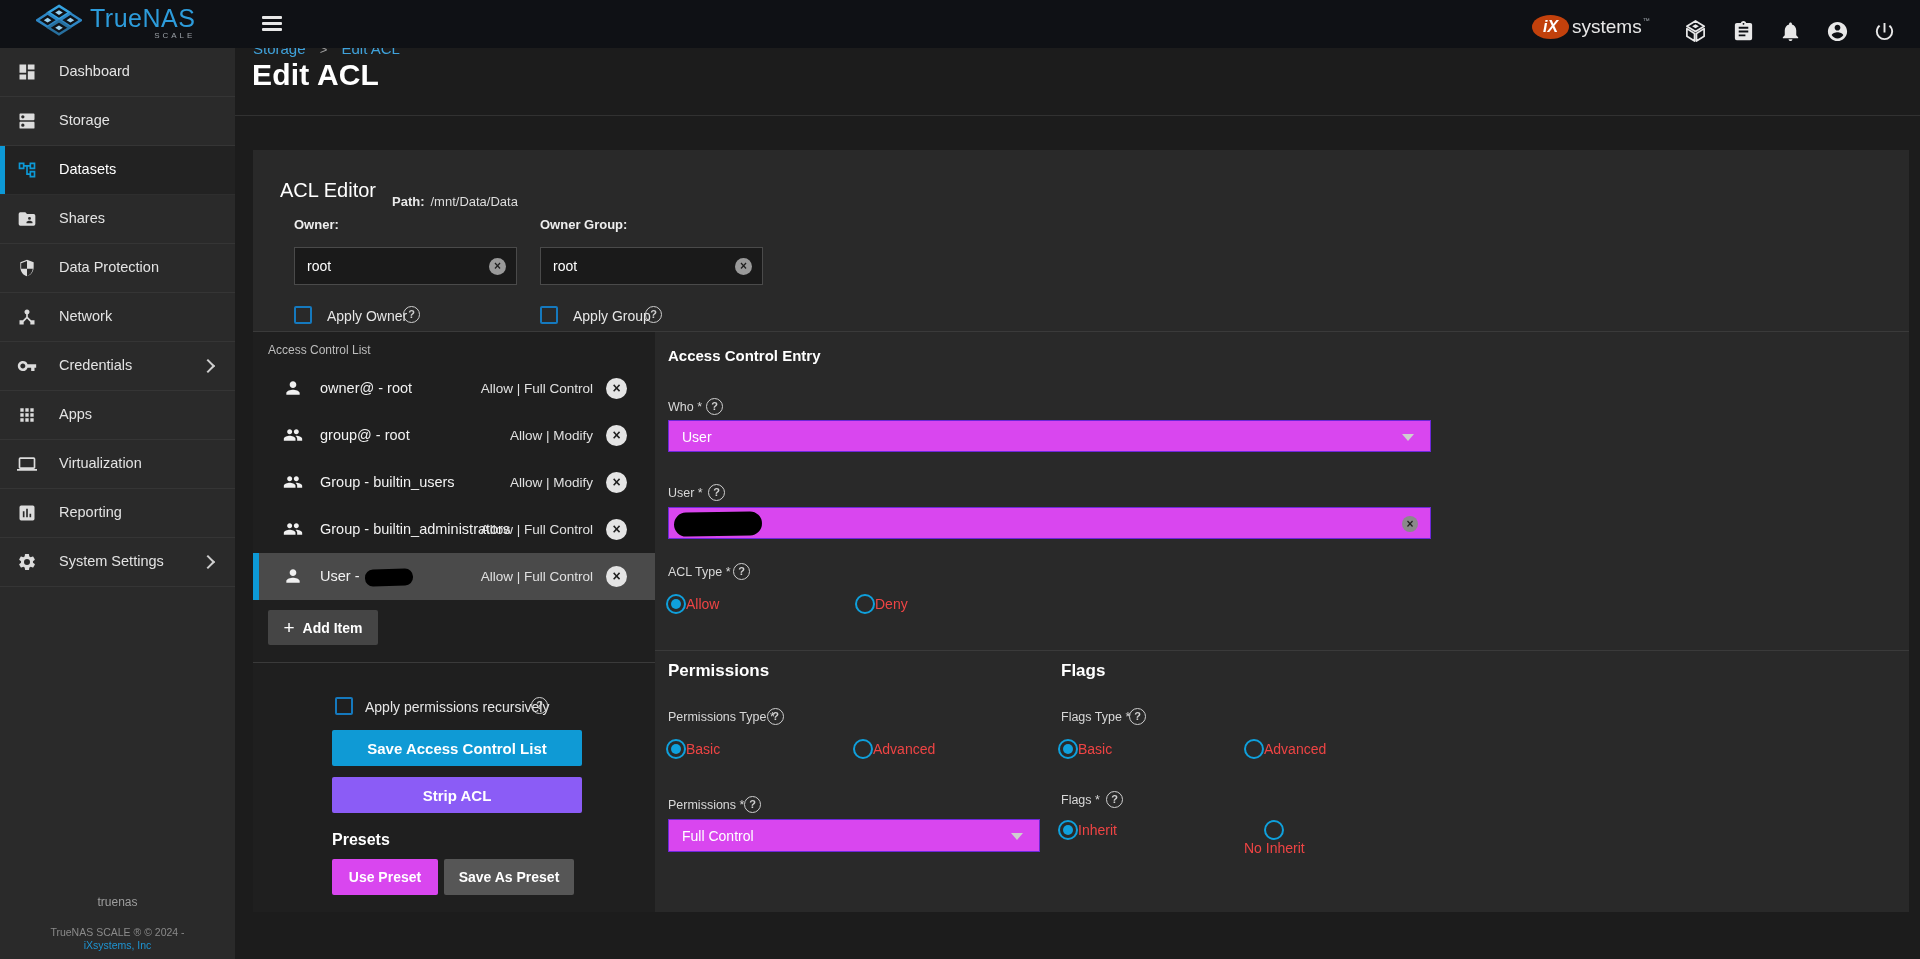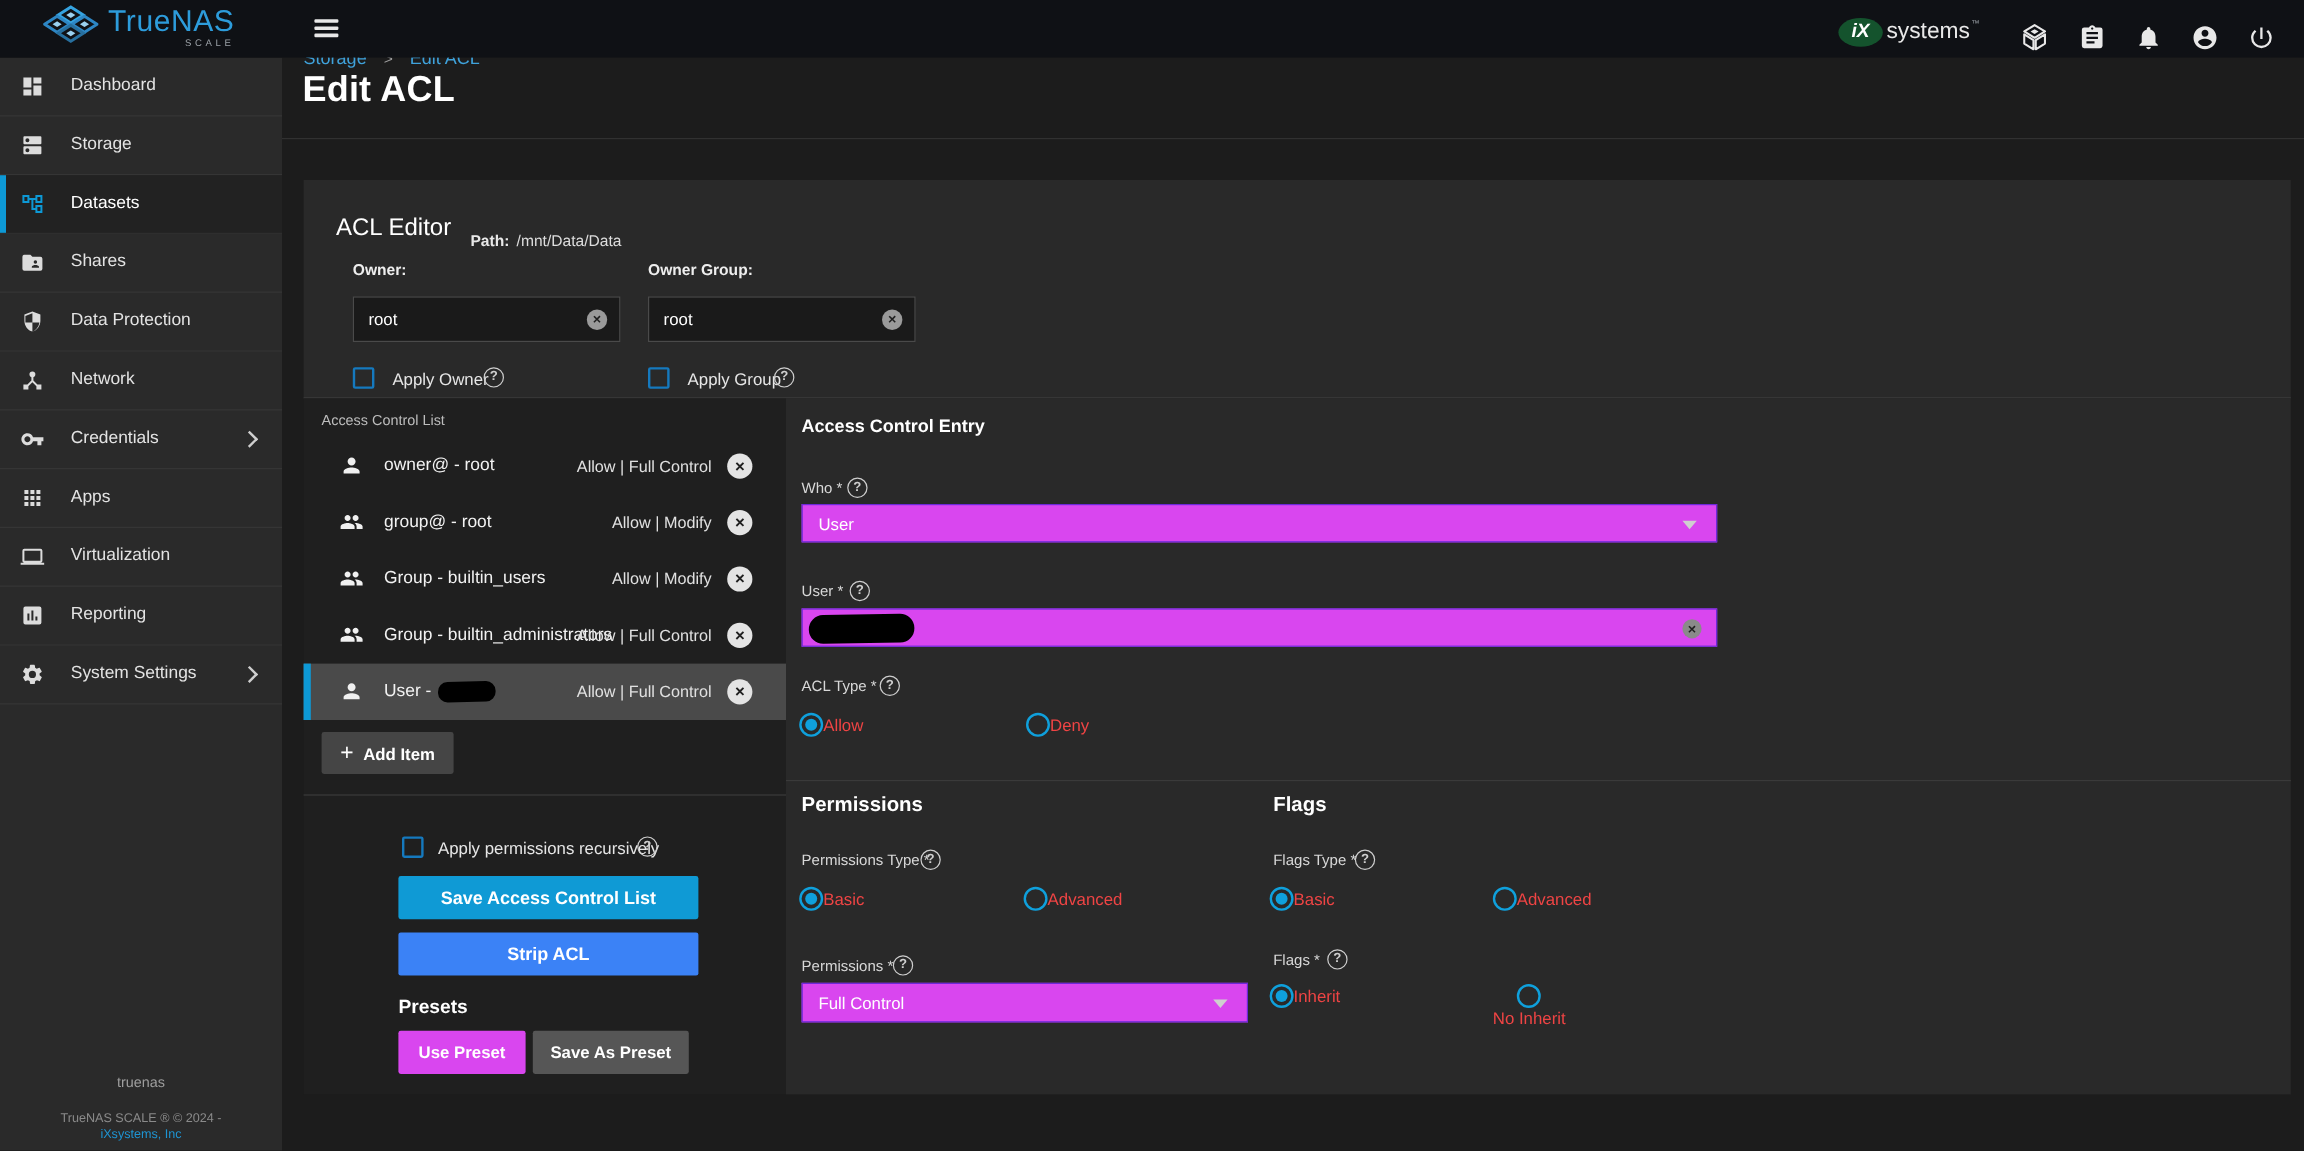--- a/index.html
+++ b/index.html
@@ -8,21 +8,21 @@
 
   
   #topbar{position:absolute;left:0;top:0;width:1920px;height:48px;background:#0f1115;z-index:20;}
   .brand{position:absolute;left:36px;top:4px;display:flex;align-items:center;cursor:pointer;}
   .brand-text{margin-left:8px;line-height:1;}
   .brand-name{font-size:25px;color:#2d9cdb;letter-spacing:.5px;}
   .brand-edition{display:block;text-align:right;font-size:8px;letter-spacing:3px;color:#9aa0a6;margin-top:1px;}
   .hamburger{position:absolute;left:262px;top:16px;width:20px;height:16px;cursor:pointer;}
   .hamburger span{display:block;width:20px;height:2.6px;background:#e8e8e8;margin-bottom:3.4px;border-radius:1px;}
   .ixlogo{position:absolute;left:1532px;top:15px;display:flex;align-items:flex-start;cursor:pointer;}
-  .ix-oval{width:37px;height:24px;background:#14532d;border-radius:50%;color:#fff;font-style:italic;font-weight:700;font-size:16px;text-align:center;line-height:23px;}
+  .ix-oval{width:37px;height:24px;background:#c2410c;border-radius:50%;color:#fff;font-style:italic;font-weight:700;font-size:16px;text-align:center;line-height:23px;}
   .ix-rest{color:#e8e8e8;font-size:19px;margin-left:3px;line-height:24px;font-weight:400;}
   .ix-tm{color:#9aa0a6;font-size:7px;margin-left:1px;margin-top:2px;}
   .topicon{position:absolute;top:18px;width:26px;height:26px;cursor:pointer;display:flex;align-items:center;justify-content:center;}
   .topicon svg{width:23px;height:23px;fill:#e8e8e8;}
 
   
   #sidebar{position:absolute;left:0;top:48px;width:235px;height:911px;background:#2a2a2a;z-index:5;}
   .nav-item{position:relative;height:48px;border-bottom:1px solid rgba(255,255,255,0.055);cursor:pointer;}
   .nav-item .nicon{position:absolute;left:17px;top:14px;width:20px;height:20px;}
   .nav-item .nicon svg{width:20px;height:20px;fill:#dcdcdc;}
@@ -69,21 +69,21 @@
   .row-name{position:absolute;left:67px;top:15px;font-size:14.5px;color:#f2f2f2;white-space:nowrap;}
   .row-perm{position:absolute;right:62px;top:16px;font-size:13.5px;color:#e0e0e0;white-space:nowrap;}
   .row-x{position:absolute;right:28px;top:13px;width:21px;height:21px;border-radius:50%;background:#e4e4e4;color:#202020;font-size:14px;font-weight:700;text-align:center;line-height:21px;cursor:pointer;}
   .redact{display:inline-block;width:48px;height:17px;background:#000;border-radius:8px;vertical-align:middle;margin-left:6px;transform:rotate(-1.5deg);}
 
   .btn{position:absolute;border:none;border-radius:2px;color:#fff;font-weight:700;cursor:pointer;font-family:"Liberation Sans",sans-serif;display:flex;align-items:center;justify-content:center;}
   #btn-add{left:268px;top:610px;width:110px;height:35px;background:#454545;font-size:14px;}
   #btn-add .plus{font-size:19px;font-weight:400;margin-right:8px;}
   #left-divider{position:absolute;left:253px;top:662px;width:402px;height:1px;background:#3a3a3a;}
   #btn-save{left:332px;top:730px;width:250px;height:36px;background:#0f9ad5;font-size:15px;}
-  #btn-strip{left:332px;top:777px;width:250px;height:36px;background:#3b82f6;font-size:15px;}
+  #btn-strip{left:332px;top:777px;width:250px;height:36px;background:#8b5cf6;font-size:15px;}
   #presets-h{position:absolute;left:332px;top:831px;font-size:16px;font-weight:700;color:#fff;}
   #btn-use{left:332px;top:859px;width:106px;height:36px;background:#d946ef;font-size:14px;}
   #btn-saveas{left:444px;top:859px;width:130px;height:36px;background:#565656;font-size:14px;}
 
   
   .rp-title{position:absolute;left:668px;top:347px;font-size:15px;font-weight:700;color:#fff;}
   .flabel{position:absolute;font-size:12.5px;color:#d8d8d8;}
   .select{position:absolute;background:#d946ef;border:1px solid #6d28d9;box-sizing:border-box;cursor:pointer;}
   .select .sval{position:absolute;left:13px;top:8px;font-size:14px;color:#fff;}
   .caret{position:absolute;right:16px;top:13px;width:0;height:0;border-left:6px solid transparent;border-right:6px solid transparent;border-top:7px solid #cfcfcf;}

